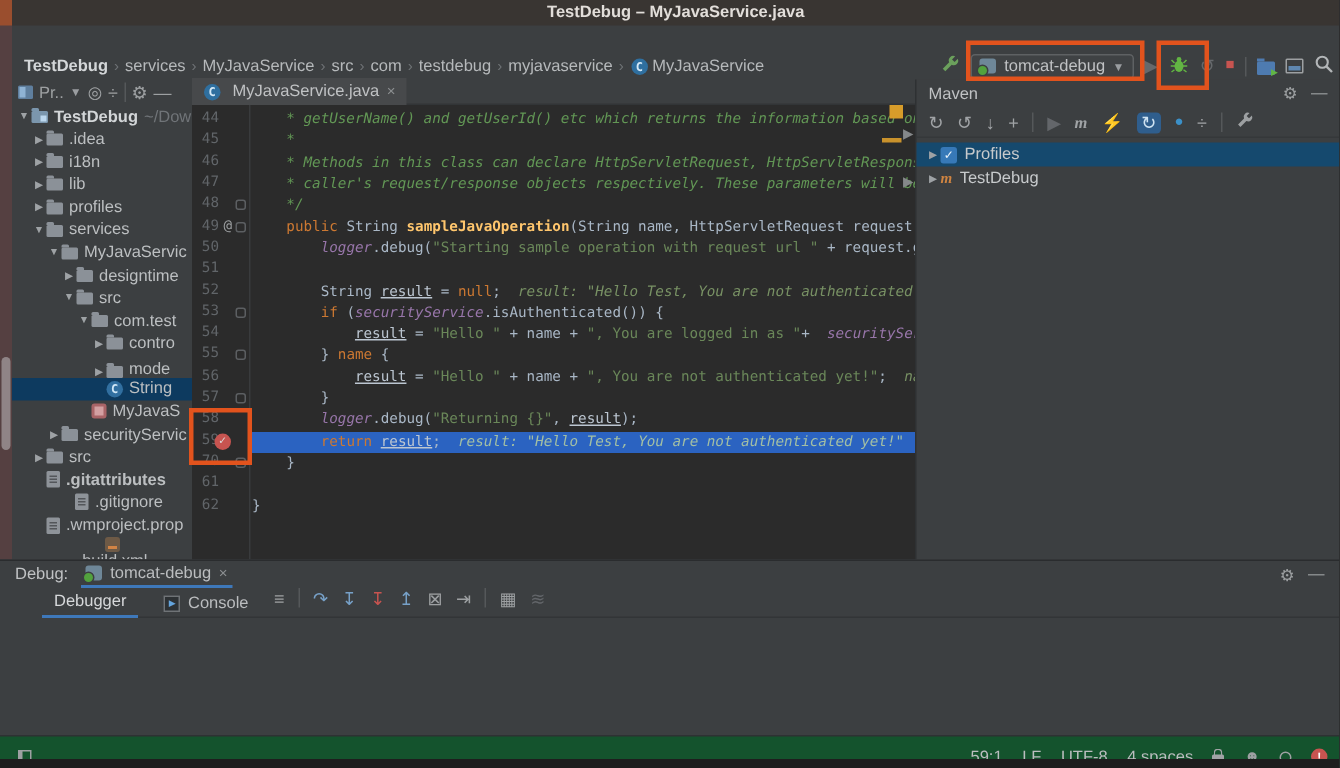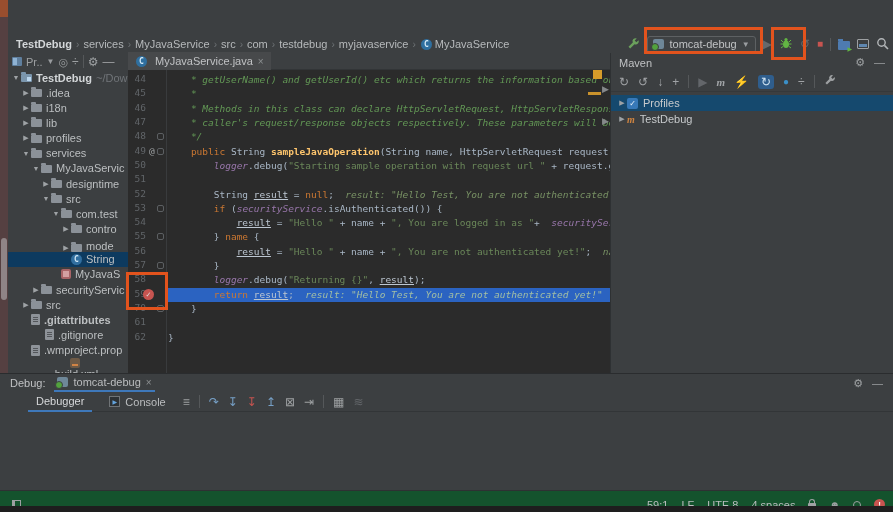--- a/index.html
+++ b/index.html
@@ -141,21 +141,21 @@
 
   
   .svg-ic { display:inline-block; }
 
   
   #debug-panel { left:0; top:373px; width:893px; height:117px; background:#3c3f41; border-top:1px solid #2a2c2e; }
   #debug-header { height:18px; padding-left:10px; gap:9px; }
   #debug-header .lbl { color:#c0c2c4; }
   #debug-session-tab { height:18px; gap:5px; border-bottom:2px solid #3e78ba; padding:0 3px; }
   #debug-header .right { margin-left:auto; display:flex; gap:9px; color:#9da0a2; padding-right:10px; }
-  #debug-toolbar { position:absolute; left:28px; top:18px; right:0; height:20px; display:flex; align-items:center; gap:9px; border-bottom:1px solid #323537; }
+  #debug-toolbar { position:absolute; left:28px; top:18px; right:0; height:20px; display:flex; gap:9px; border-bottom:1px solid #323537; }
   .dtab { height:20px; display:flex; align-items:center; gap:5px; padding:0 8px; color:#bbbdbf; }
   .dtab.active { border-bottom:2px solid #3e78ba; color:#d6d8da; }
   .i-console { width:11px; height:11px; background:#2d3134; border:1px solid #6f7376; text-align:center;
     font-size:6px; line-height:10px; color:#64a4dd; }
   .step { font-size:12px; color:#77a1c8; }
   .step.red { color:#c75450; }
   .step.grey { color:#9da0a2; }
   .step.mute { color:#63666a; }
 
   
@@ -174,20 +174,21 @@
 </style>
 </head>
 <body>
 
 <div id="app">
 
   <div class="abs" id="desktop-strip"></div>
   <div class="abs" id="desktop-strip-top"></div>
   <div class="abs" id="desktop-strip-thumb"></div>
 
+  <div class="abs" id="titlebar">TestDebug – MyJavaService.java</div>
 
 
   <div class="abs flex" id="navbar">
       <span class="crumb first">TestDebug</span>
       <span class="crumb-sep">›</span>
       <span class="crumb">services</span>
       <span class="crumb-sep">›</span>
       <span class="crumb">MyJavaService</span>
       <span class="crumb-sep">›</span>
       <span class="crumb">src</span>
@@ -335,21 +336,21 @@
       <div class="tree-row" style="padding-left: 13px;">
         <span class="tree-arrow">▶</span>
         <span class="ti ti-folder"></span>
         <span class="tree-label">src</span>
       </div>
       <div class="tree-row" style="padding-left: 13px; font-weight: bold;">
         <span class="tree-arrow"></span>
         <span class="ti ti-file"></span>
         <span class="tree-label">.gitattributes</span>
       </div>
-      <div class="tree-row" style="padding-left: 27px;">
+      <div class="tree-row" style="padding-left: 13px; justify-content: center;">
         <span class="tree-arrow"></span>
         <span class="ti ti-git"></span>
         <span class="tree-label">.gitignore</span>
       </div>
       <div class="tree-row" style="padding-left: 13px;">
         <span class="tree-arrow"></span>
         <span class="ti ti-prop"></span>
         <span class="tree-label">.wmproject.prop</span>
       </div>
       <div class="tree-row" style="padding-left: 13px; flex-direction: column;">

